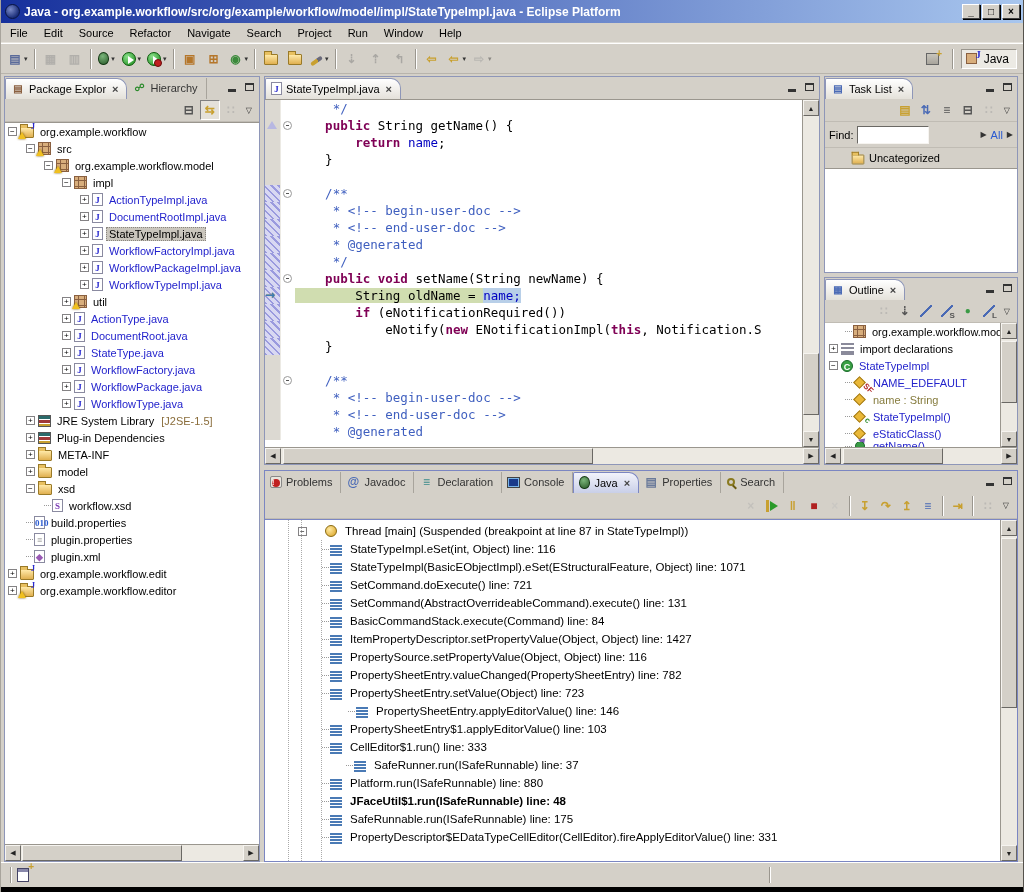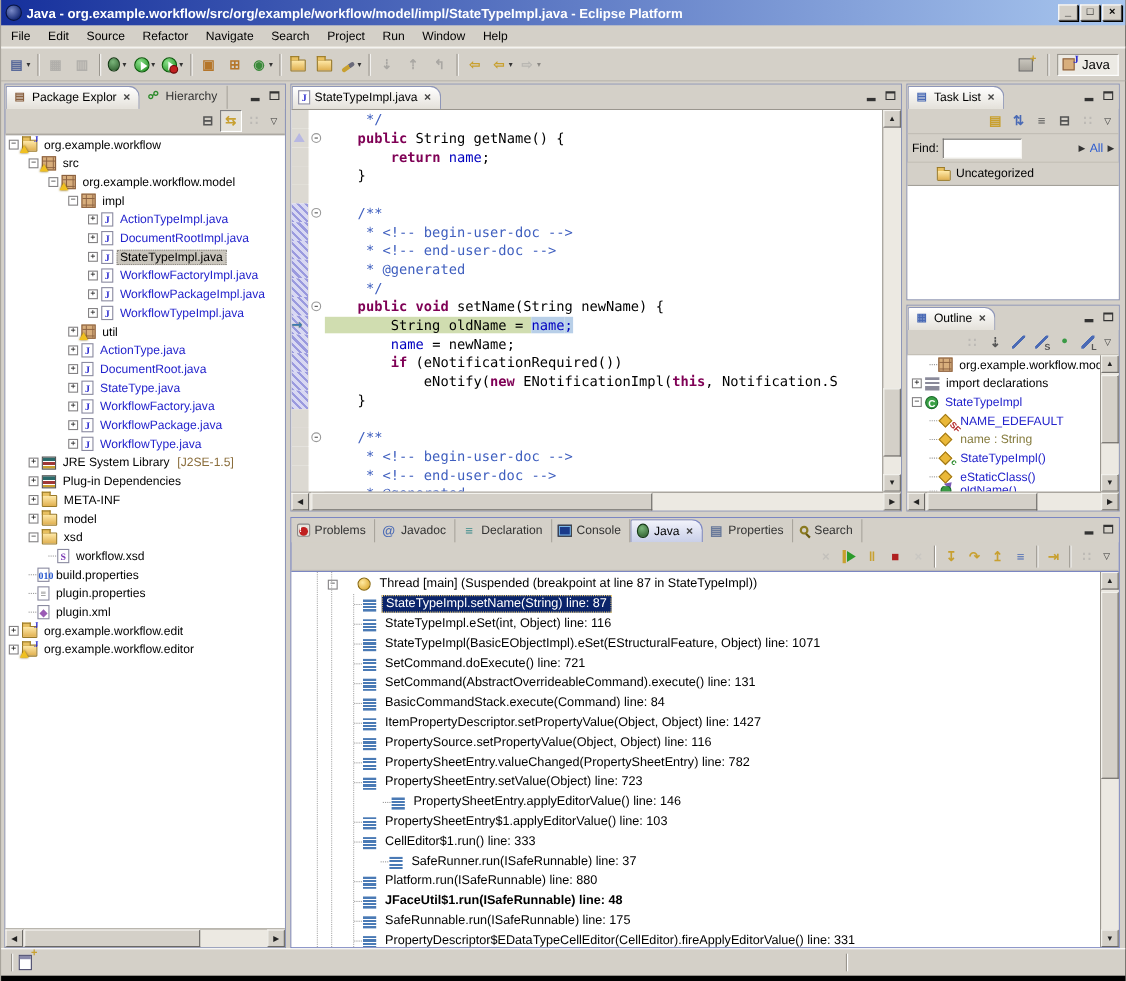--- a/index.html
+++ b/index.html
@@ -587,25 +587,20 @@
                 <div class="crow">
                   <span class="ann range">
                     <span class="arrow-mark">→</span>
                   </span>
                   <span class="foldc"></span>
                   <span class="cline"><span class="bg-e">        String oldName = </span><span class="seg-f bg-s">name</span><span class="bg-s">;</span></span>
                 </div>
                 <div class="crow">
                   <span class="ann range"></span>
                   <span class="foldc"></span>
-                  <span class="cline"><span>        </span><span class="seg-f">name</span><span> = newName;</span></span>
-                </div>
-                <div class="crow">
-                  <span class="ann range"></span>
-                  <span class="foldc"></span>
                   <span class="cline"><span>        </span><span class="seg-k">if</span><span> (eNotificationRequired())</span></span>
                 </div>
                 <div class="crow">
                   <span class="ann range"></span>
                   <span class="foldc"></span>
                   <span class="cline"><span>            eNotify(</span><span class="seg-k">new</span><span> ENotificationImpl(</span><span class="seg-k">this</span><span>, Notification.S</span></span>
                 </div>
                 <div class="crow">
                   <span class="ann range"></span>
                   <span class="foldc"></span>
@@ -778,21 +773,21 @@
                   <div class="trow" style="padding-left: 20px;">
                     <span class="hconn"></span>
                     <span class="diam" style="position: relative;">
                       <span class="ovl tri"></span>
                     </span>
                     <span class="tlabel blue">eStaticClass()</span>
                   </div>
                   <div class="trow" style="height: 8px; overflow: hidden; padding-left: 20px;">
                     <span class="hconn"></span>
                     <span class="meth-pub" style="position: relative;"></span>
-                    <span class="tlabel blue">oldName()</span>
+                    <span class="tlabel blue">getName()</span>
                   </div>
                 </div>
               <div class="sb-v">
                 <span class="sb-btn">▲</span>
                 <span class="sb-thumb" style="top:18px; left:0; width:16px; height:62px;"></span>
                 <span class="sb-btn down">▼</span>
               </div>
             </div>
             <div class="sb-h">
               <span class="sb-btn">◀</span>
@@ -887,25 +882,20 @@
           <div class="debugtree" id="debug-tree">
             <div class="vguide" style="left:23px"></div>
             <div class="vguide" style="left:36px"></div>
             <div class="vguide" style="left:56px; top:20px"></div>
           <div class="drow" style="padding-left: 33px;">
                 <span class="expbox" style="margin-right: 4px;">−</span>
                 <span class="ci"></span>
                 <span class="thread-ic"></span>
                 <span class="dlabel">Thread [main] (Suspended (breakpoint at line 87 in StateTypeImpl))</span>
               </div>
-              <div class="drow sel" style="padding-left: 57px;">
-                <span class="hconn"></span>
-                <span class="frame-ic"></span>
-                <span class="dlabel">StateTypeImpl.setName(String) line: 87</span>
-              </div>
               <div class="drow" style="padding-left: 57px;">
                 <span class="hconn"></span>
                 <span class="frame-ic"></span>
                 <span class="dlabel">StateTypeImpl.eSet(int, Object) line: 116</span>
               </div>
               <div class="drow" style="padding-left: 57px;">
                 <span class="hconn"></span>
                 <span class="frame-ic"></span>
                 <span class="dlabel">StateTypeImpl(BasicEObjectImpl).eSet(EStructuralFeature, Object) line: 1071</span>
               </div>

